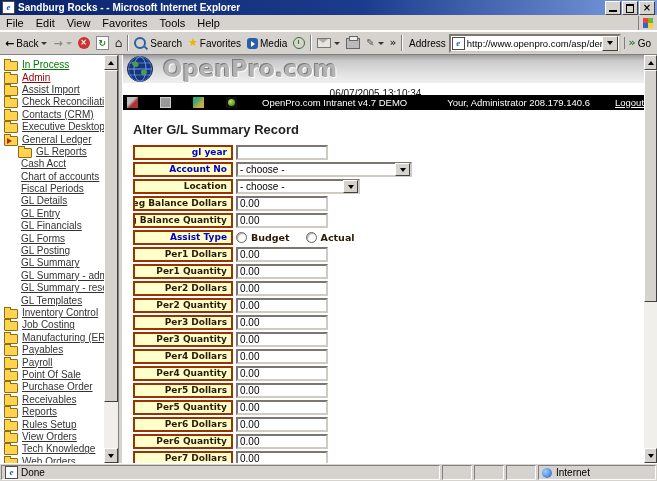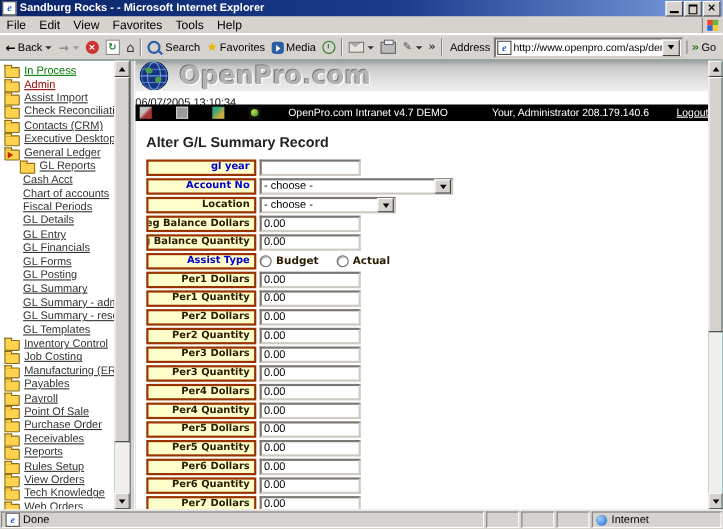--- a/index.html
+++ b/index.html
@@ -55,21 +55,21 @@
   .chev{font:bold 10px/12px "DejaVu Sans",sans-serif;color:#333;padding:0 3px;}
   .addr-label{font:10px "Liberation Sans",sans-serif;margin:0 3px 0 4px;}
   .addr-field{flex:1;height:15px;background:#fff;border:2px inset #cfcac2;display:flex;align-items:center;padding:0 1px;min-width:120px;}
   .addr-field .ie-ico{margin-right:2px;flex:0 0 auto;}
   .addr-url{font:9.5px/13px "Liberation Sans",sans-serif;color:#000;overflow:hidden;white-space:nowrap;flex:1;}
   .addr-dd{width:14px;height:13px;background:#d6d3ce;border-top:1px solid #fff;border-left:1px solid #fff;border-right:1px solid #404040;border-bottom:1px solid #404040;display:flex;align-items:center;justify-content:center;flex:0 0 auto;}
   .go-btn{display:flex;align-items:center;gap:2px;padding:0 4px;font:10px "Liberation Sans",sans-serif;border-left:1px solid #808080;margin-left:3px;}
   .go-arrow{color:#2a7a2a;font:bold 11px/12px "DejaVu Sans",sans-serif;}
 
   
-  .content{flex:1;display:flex;overflow:hidden;background:#0f766e;}
+  .content{flex:1;display:flex;overflow:hidden;background:#701a75;}
   .sidebar{width:104px;background:#fff;overflow:hidden;padding-top:4px;flex:0 0 auto;}
   .side-item{height:12.4px;display:flex;align-items:center;padding-left:4px;}
   .side-item.ind{padding-left:18px;}
   .side-item.noicon{padding-left:21px;}
   .folder{width:12px;height:8px;background:#ffd34d;border:1px solid #8a6d1a;border-radius:1px;position:relative;margin-right:4px;flex:0 0 auto;margin-top:2px;}
   .folder::before{content:'';position:absolute;top:-3px;left:-1px;width:5px;height:2px;background:#ffd34d;border:1px solid #8a6d1a;border-bottom:none;}
   .folder.open::after{content:'';position:absolute;left:2px;top:1px;width:0;height:0;border-top:3px solid transparent;border-bottom:3px solid transparent;border-left:5px solid #cc2200;}
   .slink{font:10px/12px "Liberation Sans",sans-serif;color:#333;text-decoration:underline;white-space:nowrap;}
   .slink.c-green{color:#007700;}
   .slink.c-red{color:#990000;}
@@ -83,21 +83,21 @@
   .sthumb{position:absolute;left:0;right:0;top:0;background:#d6d3ce;border-top:1px solid #fff;border-left:1px solid #fff;border-right:1px solid #404040;border-bottom:1px solid #404040;}
   .fdivider{width:3px;background:#d6d3ce;border-left:1px solid #808080;border-right:1px solid #fff;flex:0 0 auto;}
 
   
   .main{flex:1;background:#fff;overflow:hidden;display:flex;flex-direction:column;}
   .brandband{height:28px;background:linear-gradient(#9c9c9c 0,#c9c9c9 20%,#e3e3e3 70%,#efefef 100%);
     display:flex;align-items:center;padding-left:4px;flex:0 0 auto;}
   .globe{width:26px;height:26px;flex:0 0 auto;margin-right:10px;}
   .brandtext{font:bold 23px/26px "DejaVu Sans",sans-serif;color:#b3b3b3;letter-spacing:0;
     text-shadow:-1px -1px 0 #787878,1px 1px 1px #ffffff;}
-  .daterow{height:12px;background:#fff;text-align:left;padding-right:16px;flex:0 0 auto;}
+  .daterow{height:12px;background:#fff;text-align:center;padding-right:16px;flex:0 0 auto;}
   .datetime{font:10px/12px "Liberation Sans",sans-serif;color:#111;}
   .blackbar{height:15px;background:#000;display:flex;align-items:center;padding:0 4px;flex:0 0 auto;overflow:hidden;gap:20px;}
   .bicon{width:11px;height:11px;margin-right:2px;flex:0 0 auto;}
   .bicon.b1{background:linear-gradient(135deg,#c0c0c0 40%,#a33 60%);}
   .bicon.b2{background:#9a9a9a;border:1px solid #ccc;box-sizing:border-box;}
   .bicon.b3{background:linear-gradient(135deg,#3a7 30%,#ca4 70%);}
   .bicon.b4{background:#111;position:relative;}
   .bicon.b4::after{content:'';position:absolute;left:2px;top:2px;width:7px;height:7px;border-radius:50%;background:radial-gradient(circle at 35% 35%,#bfe24a,#2d7a1f);}
   .btitle{color:#fff;font:9.5px/14px "Liberation Sans",sans-serif;margin-left:3px;white-space:nowrap;}
   .bspacer{flex:1;}

